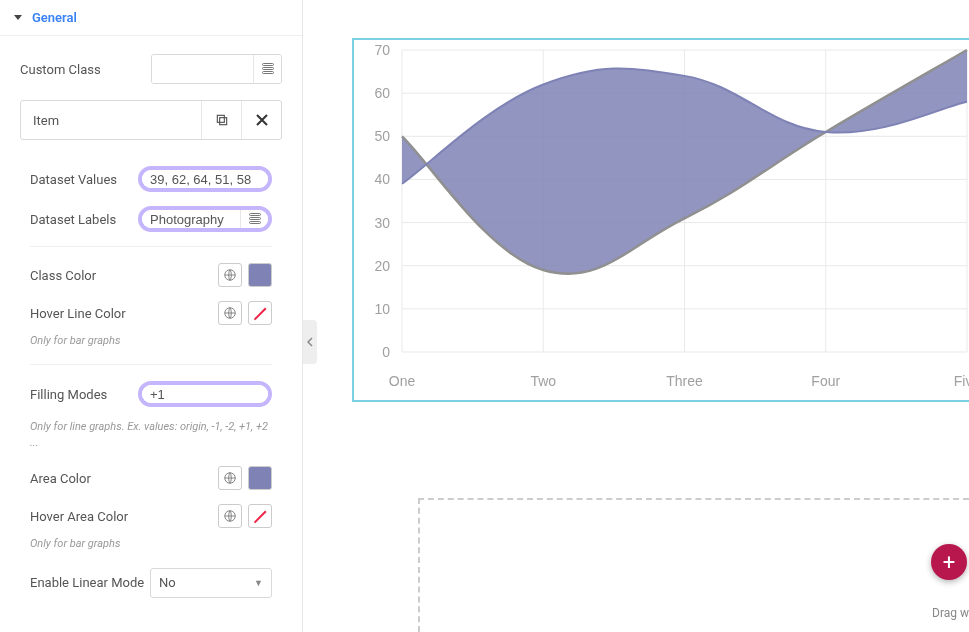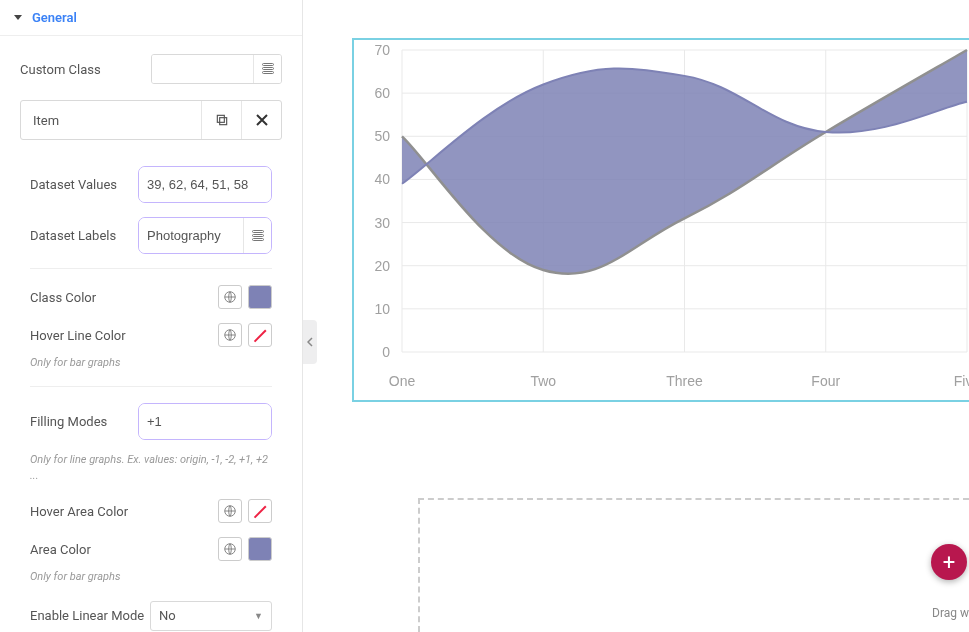--- a/index.html
+++ b/index.html
@@ -114,23 +114,23 @@
     }
     .sf-row {
       display: flex;
       align-items: center;
       margin-bottom: 14px;
     }
     .sf-label { flex: 0 0 108px; font-size: 13px; color: #555; }
     .sf-input-wrap {
       flex: 1;
       display: flex;
-      height: 37px;
-      border: 1px solid #c4b5fd;
-      border-radius: 7px;
+      height: 26px;
+      border: 4px solid #c4b5fd;
+      border-radius: 13px;
       overflow: hidden;
     }
     .sf-input {
       flex: 1;
       border: none;
       outline: none;
       padding: 0 8px;
       font-size: 13px;
       color: #555;
       min-width: 0;
@@ -367,42 +367,42 @@
       <div class="sf-row">
         <div class="sf-label">Filling Modes</div>
         <div class="sf-input-wrap">
           <input class="sf-input" value="+1" style="">
         </div>
       </div>
 
       <div class="hint hint-tight">Only for line graphs. Ex. values: origin, -1, -2, +1, +2 ...</div>
 
       <div class="sf-row">
+        <div class="sf-label">Area Color</div>
+        <div class="color-controls">
+          <div class="sq-btn">
+            <svg width="14" height="14" viewBox="0 0 24 24">
+                <circle cx="12" cy="12" r="9" fill="none" stroke="#777" stroke-width="1.5"></circle>
+                <path d="M3 12h18 M12 3c3 3 3 15 0 18 M12 3c-3 3-3 15 0 18" fill="none" stroke="#777" stroke-width="1.5"></path>
+              </svg>
+          </div>
+          <div class="sq-btn swatch-purple"></div>
+        </div>
+      </div>
+
+      <div class="sf-row">
         <div class="sf-label">Hover Area Color</div>
         <div class="color-controls">
           <div class="sq-btn">
             <svg width="14" height="14" viewBox="0 0 24 24">
                 <circle cx="12" cy="12" r="9" fill="none" stroke="#777" stroke-width="1.5"></circle>
                 <path d="M3 12h18 M12 3c3 3 3 15 0 18 M12 3c-3 3-3 15 0 18" fill="none" stroke="#777" stroke-width="1.5"></path>
               </svg>
           </div>
           <div class="sq-btn swatch-none"></div>
-        </div>
-      </div>
-
-      <div class="sf-row">
-        <div class="sf-label">Area Color</div>
-        <div class="color-controls">
-          <div class="sq-btn">
-            <svg width="14" height="14" viewBox="0 0 24 24">
-                <circle cx="12" cy="12" r="9" fill="none" stroke="#777" stroke-width="1.5"></circle>
-                <path d="M3 12h18 M12 3c3 3 3 15 0 18 M12 3c-3 3-3 15 0 18" fill="none" stroke="#777" stroke-width="1.5"></path>
-              </svg>
-          </div>
-          <div class="sq-btn swatch-purple"></div>
         </div>
       </div>
 
       <div class="hint">Only for bar graphs</div>
 
       <div class="sf-row">
         <div class="sf-label" style="flex:0 0 120px">Enable Linear Mode</div>
         <div class="select-wrap">
           <span>No</span>
           <span class="sel-caret">▼</span>

